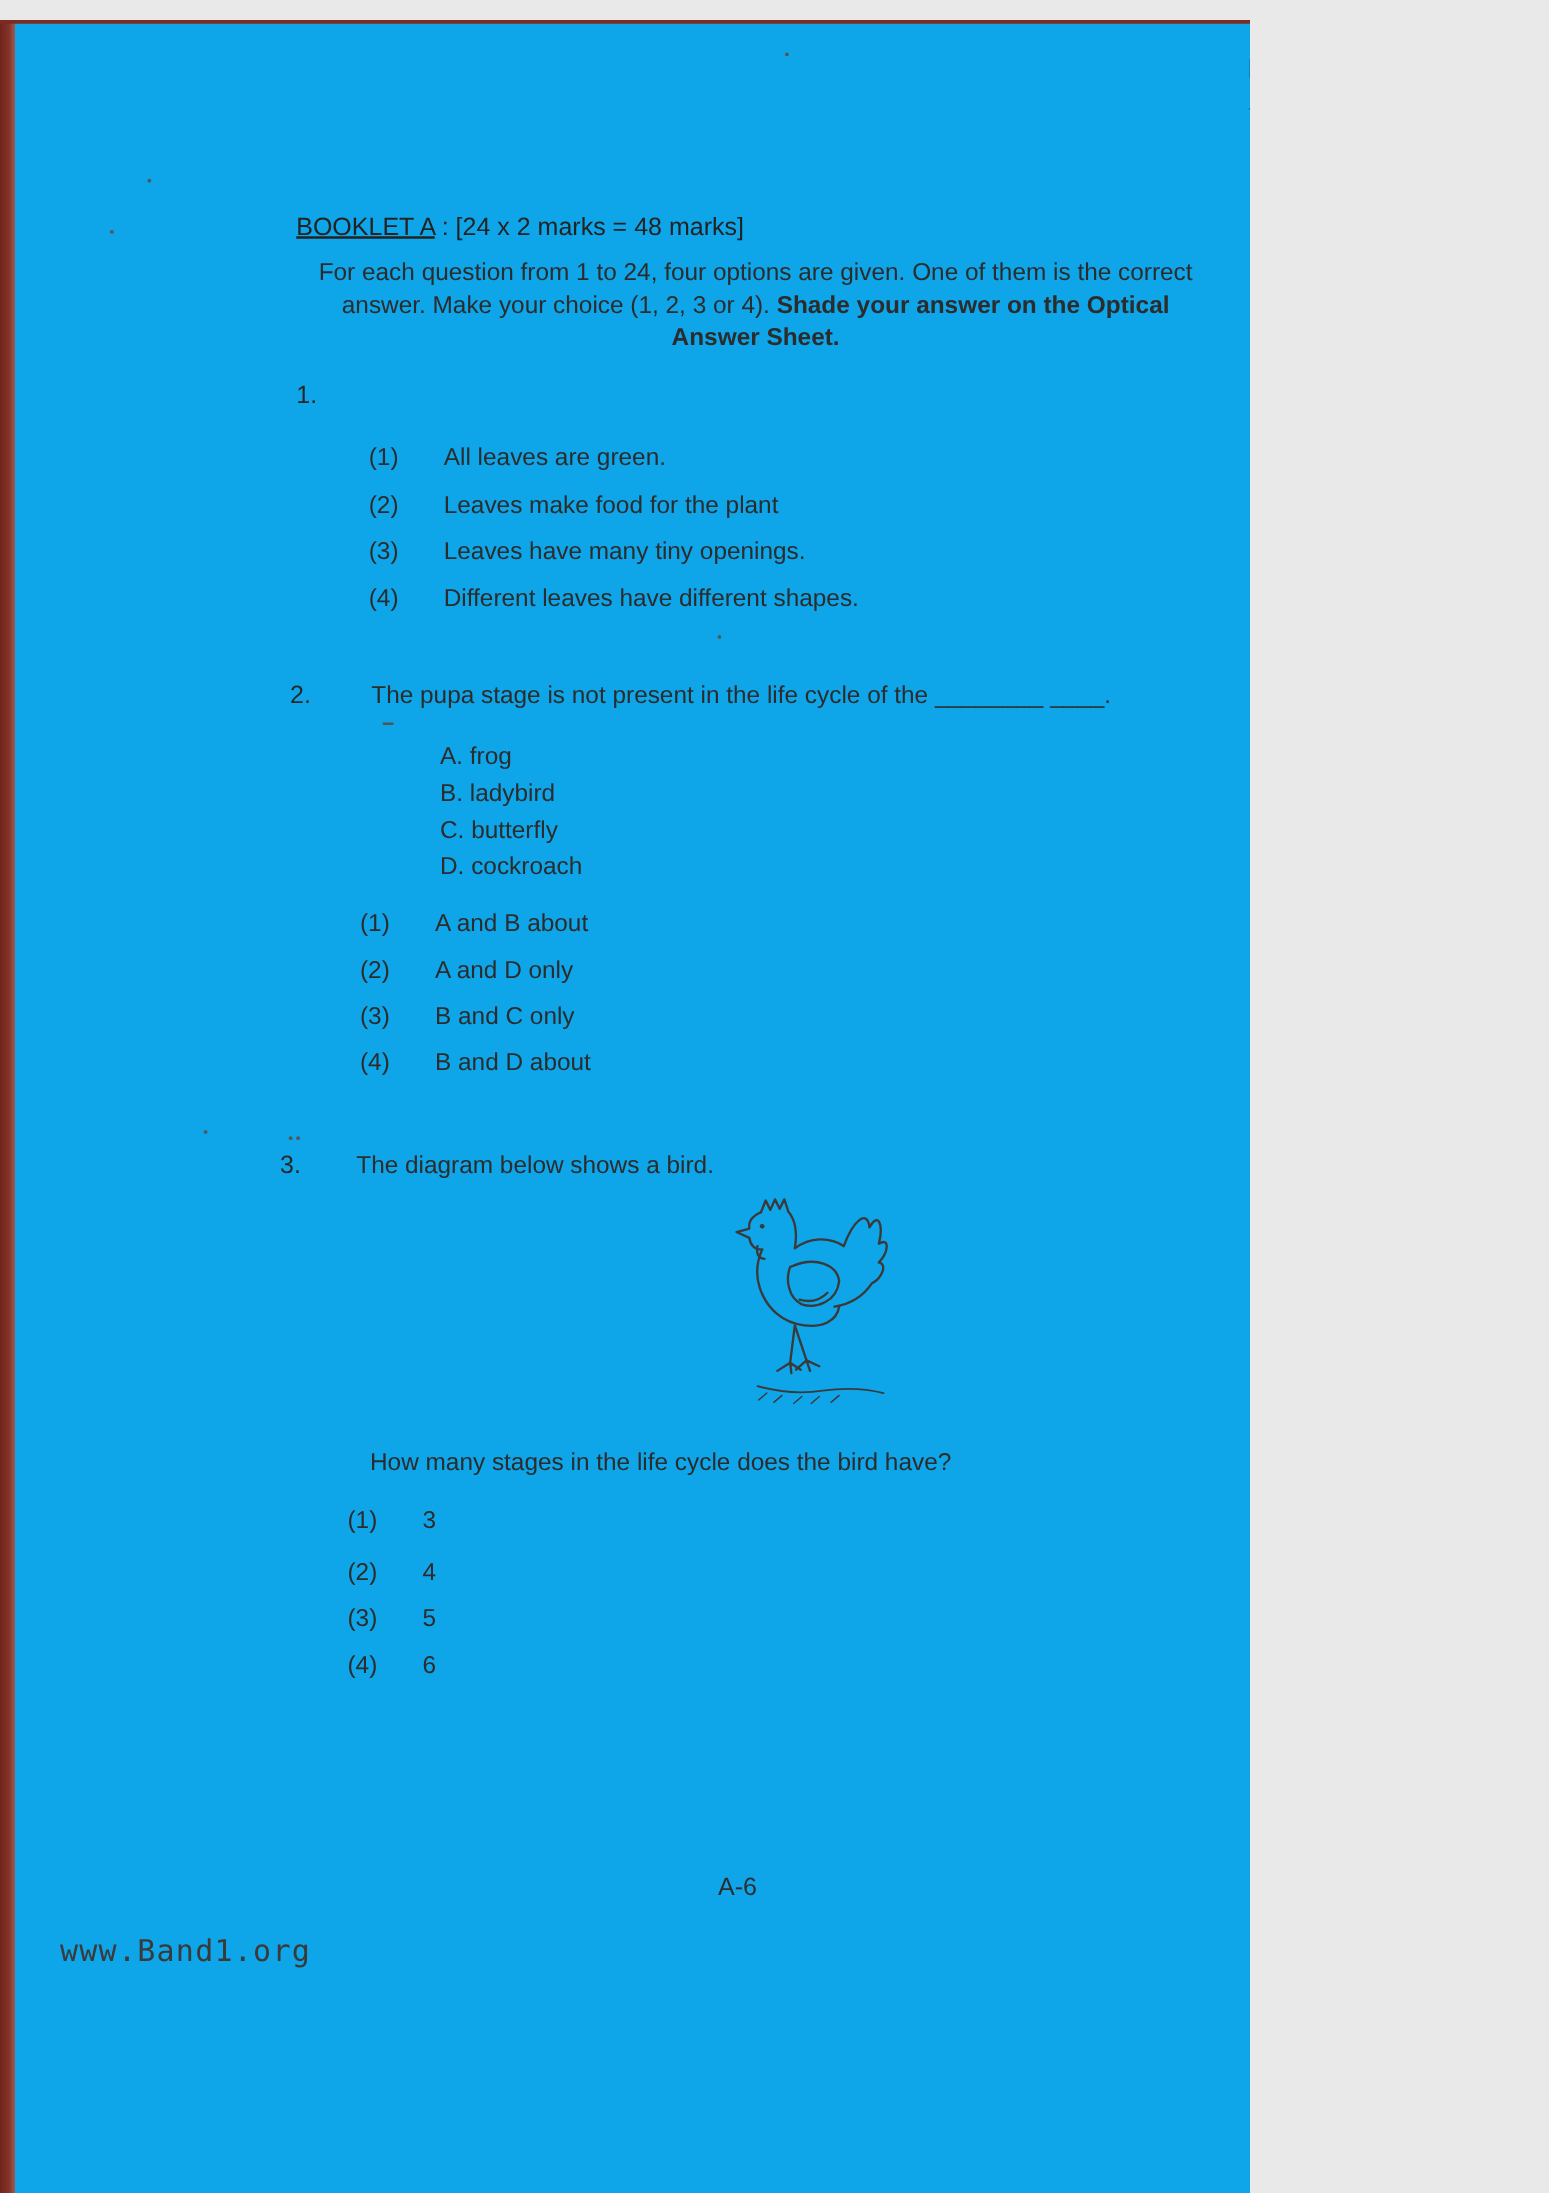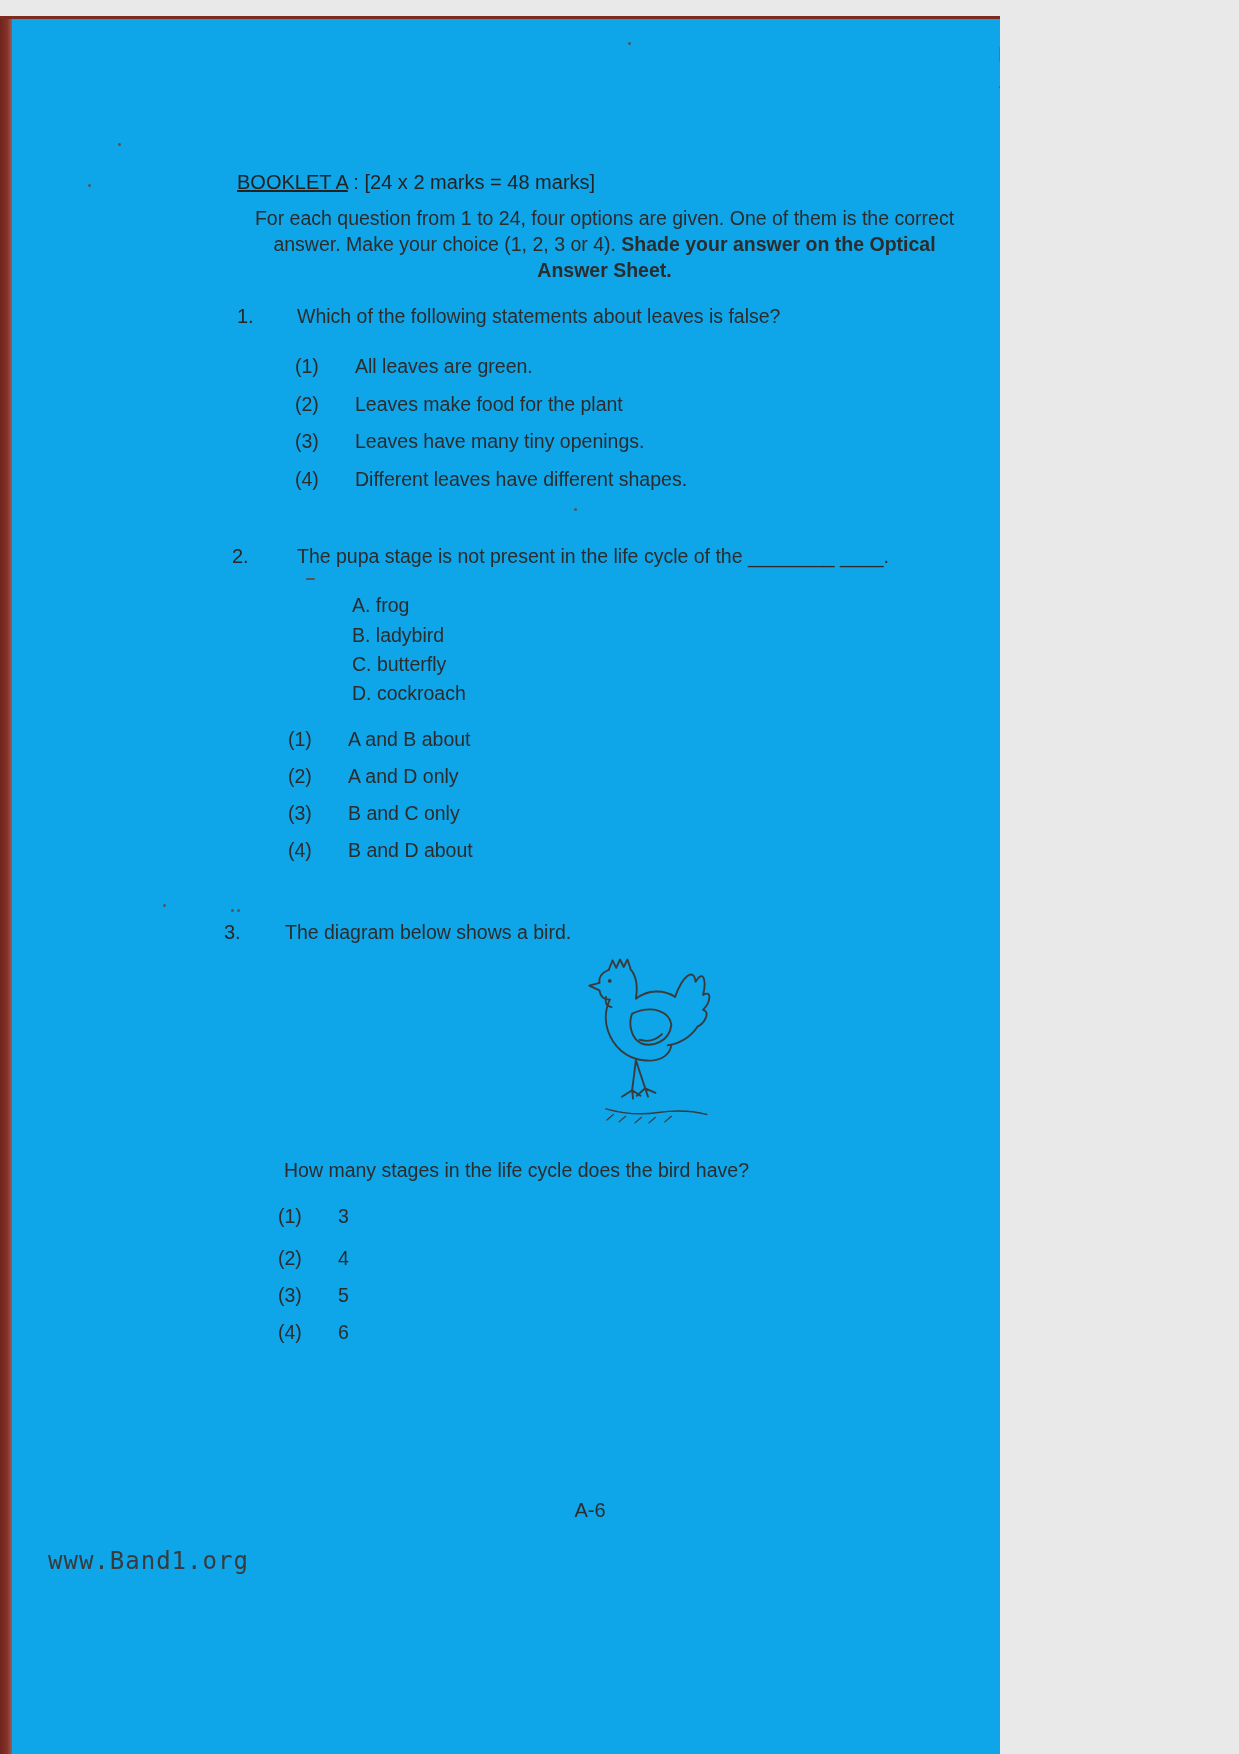--- a/index.html
+++ b/index.html
@@ -98,21 +98,20 @@
 
   <div class="booklet-heading">
     <span class="bk-title">BOOKLET A</span><span> : [24 x 2 marks = 48 marks]</span>
   </div>
 
   <div class="instructions">
     <span>For each question from 1 to 24, four options are given. One of them is the correct answer. Make your choice (1, 2, 3 or 4). </span><span class="b">Shade your answer on the Optical Answer Sheet.</span>
   </div>
 
   <div class="q-num" style="top:289px;left:237px">1.</div>
-  <div class="q-text" style="top:289px;left:297px">Which of the following statements about leaves is false?</div>
 
   <div class="opt" style="top:339px;left:295px">
     <span class="opt-label">(1)</span>
     <span class="opt-text">All leaves are green.</span>
   </div>
   <div class="opt" style="top:377px;left:295px">
     <span class="opt-label">(2)</span>
     <span class="opt-text">Leaves make food for the plant</span>
   </div>
   <div class="opt" style="top:414px;left:295px">
@@ -176,21 +175,21 @@
         <path d="M62 118 l-4 32 m4 -32 l10 30"></path>
         <path d="M58 150 l-11 7 m11 -7 l1 9 m-1 -9 l9 6"></path>
         <path d="M72 148 l-9 8 m9 -8 l3 9 m-3 -9 l11 5"></path>
 
         <path d="M30 170 q28 8 56 4 q28 -4 52 2" stroke-width="1.5"></path>
         <path d="M38 176 l-7 6 m20 -4 l-7 6 m24 -5 l-7 6 m22 -6 l-7 6 m24 -7 l-7 6" stroke-width="1.2"></path>
       </g>
     </svg>
   </div>
 
-  <div class="q-text" style="top:1143px;left:284px">How many stages in the life cycle does the bird have?</div>
+  <div class="q-text" style="top:1143px;left:296px">How many stages in the life cycle does the bird have?</div>
 
   <div class="opt" style="top:1189px;left:278px">
     <span class="opt-label">(1)</span>
     <span class="opt-text">3</span>
   </div>
   <div class="opt" style="top:1231px;left:278px">
     <span class="opt-label">(2)</span>
     <span class="opt-text">4</span>
   </div>
   <div class="opt" style="top:1268px;left:278px">

